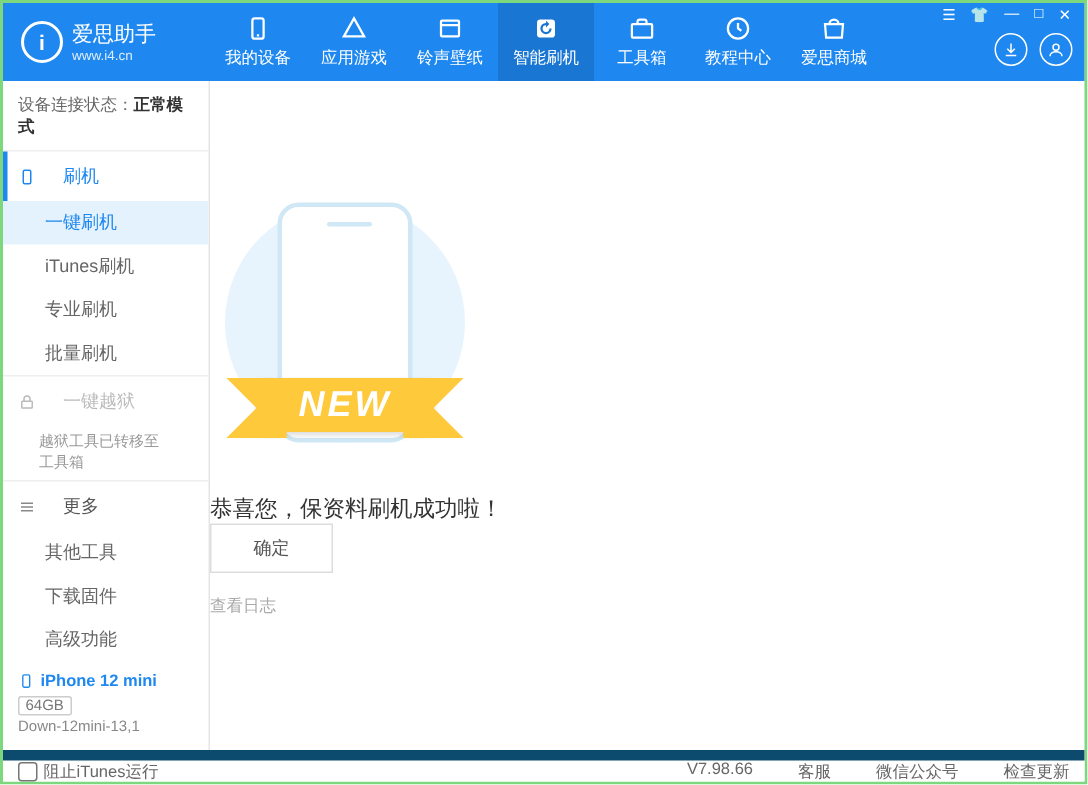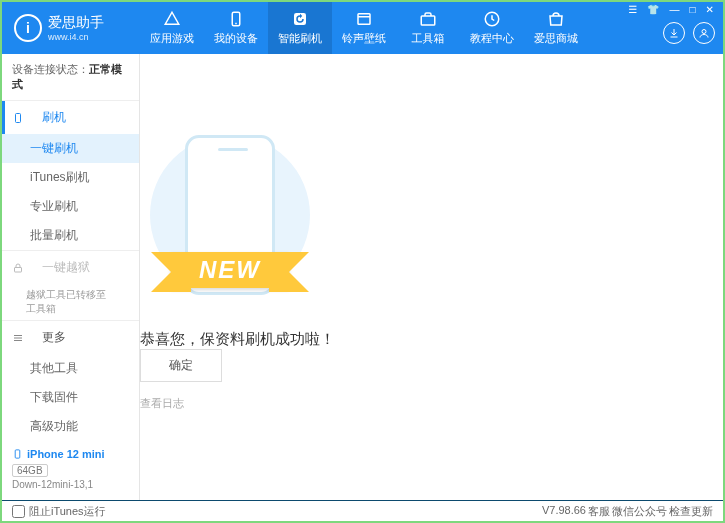--- a/index.html
+++ b/index.html
@@ -44,65 +44,65 @@
 .phone::before{content:"";position:absolute;width:30px;height:3px;background:#d0e8f5;border-radius:2px;top:10px;left:30px}
 .phone::after{content:"";position:absolute;width:16px;height:16px;border:2px solid #d0e8f5;border-radius:50%;bottom:6px;left:35px}
 .ribbon{position:absolute;bottom:35px;left:0;width:180px;height:40px;display:flex;align-items:center;justify-content:center}
 .ribbon-band{background:#ffc93c;color:#fff;font-weight:900;font-size:24px;padding:4px 28px;letter-spacing:2px;position:relative;font-style:italic;box-shadow:0 2px 4px rgba(0,0,0,.15)}
 .ribbon-band::before,.ribbon-band::after{content:"";position:absolute;width:0;height:0;border:20px solid #ffc93c;top:0}
 .ribbon-band::before{left:-20px;border-left-color:transparent}
 .ribbon-band::after{right:-20px;border-right-color:transparent}
 .success-msg{font-size:15px;color:#333;margin-top:5px}
 .ok-btn{padding:7px 28px;border:1px solid #ddd;background:#fff;font-size:12px;cursor:pointer;color:#555}
 .log-link{margin-top:14px;font-size:11px;color:#aaa;cursor:pointer}
-.statusbar{height:21px;border-top:1px solid #0c4a6e;display:flex;align-items:center;font-size:11px;color:#666;padding:0 10px;justify-content:space-between;position:absolute;bottom:0;left:0;right:0;background:#fff}
+.statusbar{height:21px;border-top:7px solid #0c4a6e;display:flex;align-items:center;font-size:11px;color:#666;padding:0 10px;justify-content:space-between;position:absolute;bottom:0;left:0;right:0;background:#fff}
 .statusbar .left{display:flex;align-items:center;gap:4px}
-.statusbar .right{display:flex;gap:2px}
+.statusbar .right{display:flex;gap:30px}
 .sb-link{cursor:pointer}
 svg{display:block}
 </style>
 </head>
 <body>
 
 <div class="window">
 <div class="titlebar">
   <div class="logo-area">
     <div class="logo-circle">i</div>
     <div class="logo-text">
       <div class="app-name">爱思助手</div>
       <div class="app-url">www.i4.cn</div>
     </div>
   </div>
   <div class="nav-tabs">
     <div class="nav-tab">
       <svg class="nav-icon" viewBox="0 0 24 24" fill="none" stroke="#fff" stroke-width="2">
-            <path d="M12 3l9 16H3z"></path>
-          </svg>
-      <span>应用游戏</span>
-    </div>
-    <div class="nav-tab">
-      <svg class="nav-icon" viewBox="0 0 24 24" fill="none" stroke="#fff" stroke-width="2">
             <rect x="7" y="3" width="10" height="18" rx="2"></rect>
             <line x1="11" y1="18" x2="13" y2="18"></line>
           </svg>
       <span>我的设备</span>
+    </div>
+    <div class="nav-tab">
+      <svg class="nav-icon" viewBox="0 0 24 24" fill="none" stroke="#fff" stroke-width="2">
+            <path d="M12 3l9 16H3z"></path>
+          </svg>
+      <span>应用游戏</span>
+    </div>
+    <div class="nav-tab">
+      <svg class="nav-icon" viewBox="0 0 24 24" fill="none" stroke="#fff" stroke-width="2">
+            <rect x="4" y="5" width="16" height="14" rx="1"></rect>
+            <path d="M4 9h16"></path>
+          </svg>
+      <span>铃声壁纸</span>
     </div>
     <div class="nav-tab active">
       <svg class="nav-icon" viewBox="0 0 24 24" fill="#fff">
             <rect x="4" y="4" width="16" height="16" rx="3" fill="#fff"></rect>
             <path d="M12 7a5 5 0 1 0 5 5h-2a3 3 0 1 1-3-3v2l3-3-3-3z" fill="#1976d2"></path>
           </svg>
       <span>智能刷机</span>
-    </div>
-    <div class="nav-tab">
-      <svg class="nav-icon" viewBox="0 0 24 24" fill="none" stroke="#fff" stroke-width="2">
-            <rect x="4" y="5" width="16" height="14" rx="1"></rect>
-            <path d="M4 9h16"></path>
-          </svg>
-      <span>铃声壁纸</span>
     </div>
     <div class="nav-tab">
       <svg class="nav-icon" viewBox="0 0 24 24" fill="none" stroke="#fff" stroke-width="2">
             <rect x="3" y="8" width="18" height="12" rx="1"></rect>
             <path d="M8 8V6a2 2 0 0 1 2-2h4a2 2 0 0 1 2 2v2"></path>
           </svg>
       <span>工具箱</span>
     </div>
     <div class="nav-tab">
       <svg class="nav-icon" viewBox="0 0 24 24" fill="none" stroke="#fff" stroke-width="2">

